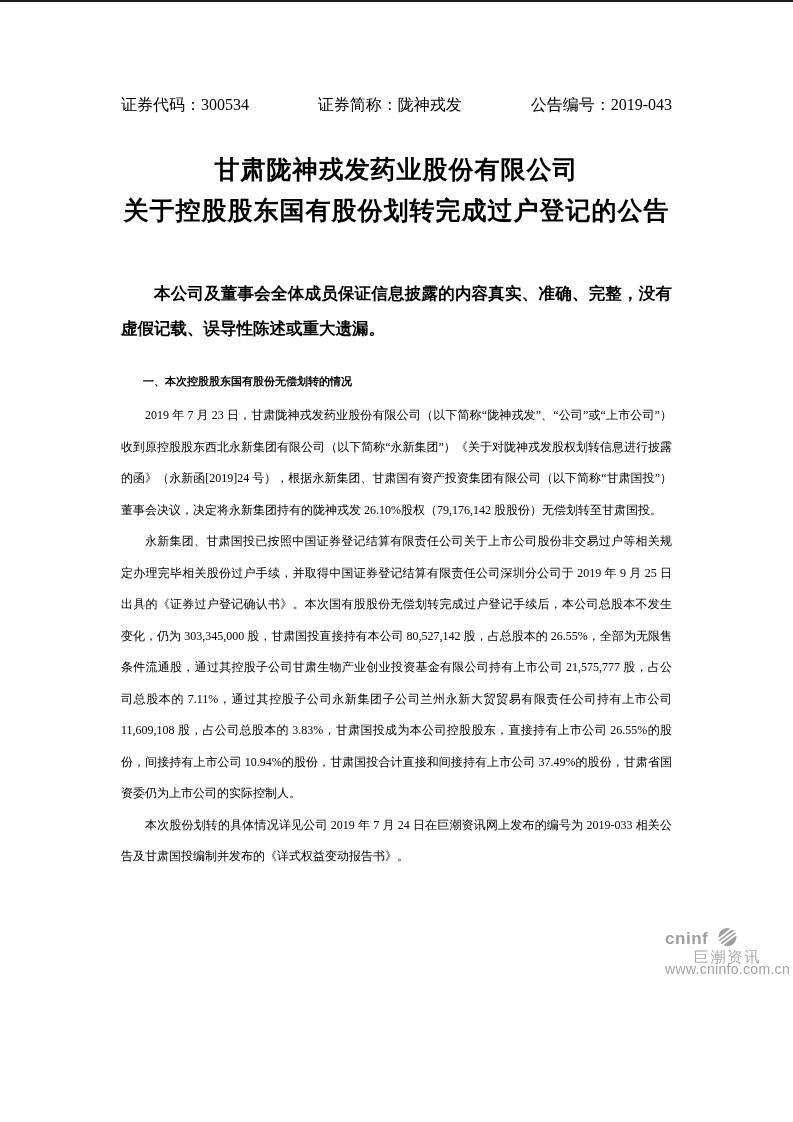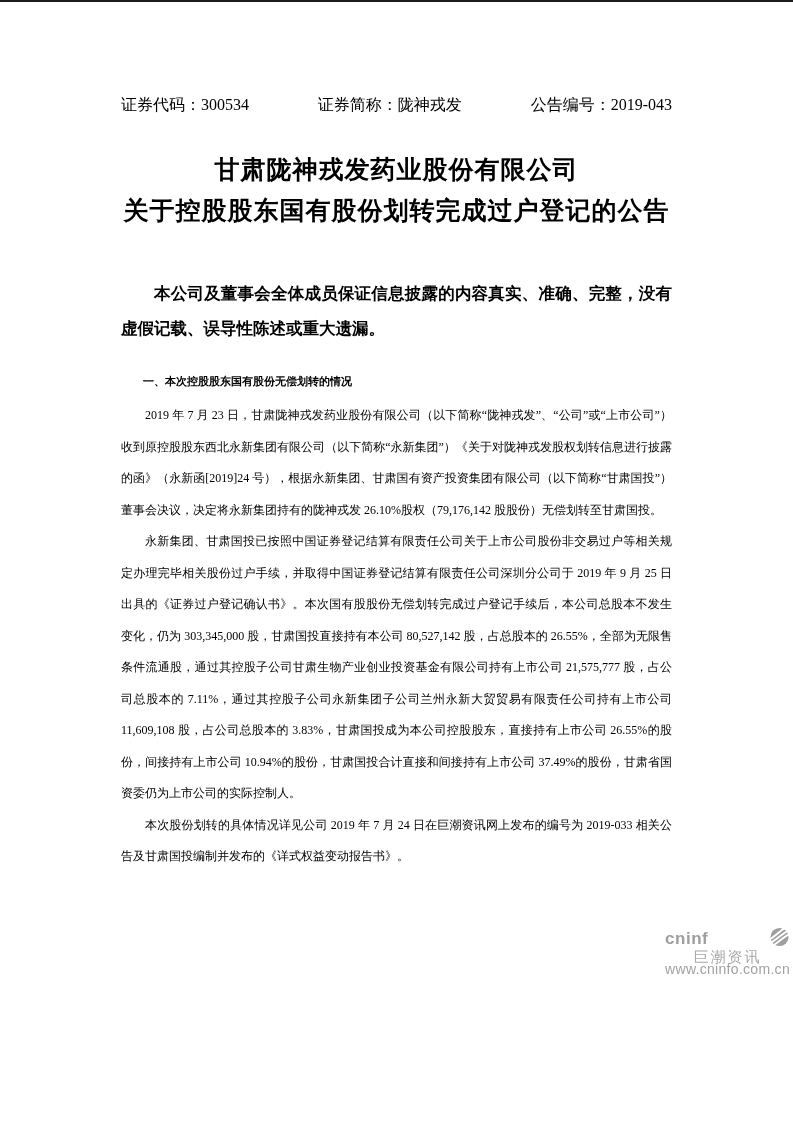--- a/index.html
+++ b/index.html
@@ -67,21 +67,21 @@
     right: 3px;
     bottom: 8px;
     color: #a2a2a2;
     font-family: "Liberation Sans", "DejaVu Sans", sans-serif;
     text-align: center;
     user-select: none;
   }
   .brand-row {
     display: flex;
     align-items: center;
-    justify-content: space-between;
+    justify-content: flex-start;
     gap: 9px;
     line-height: 18px;
   }
   .brand-text {
     font-weight: 700;
     font-size: 17px;
     letter-spacing: 0.5px;
     color: #9e9e9e;
   }
   .brand-cn {

